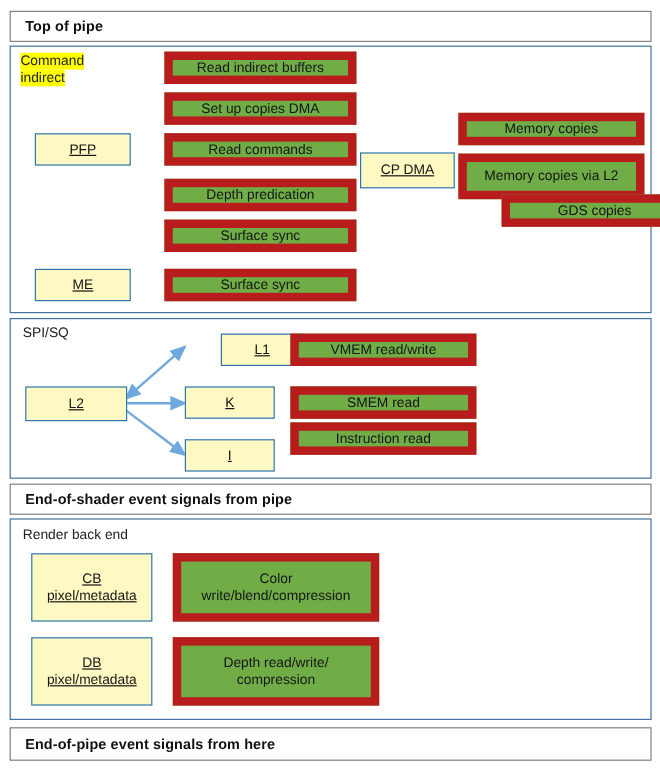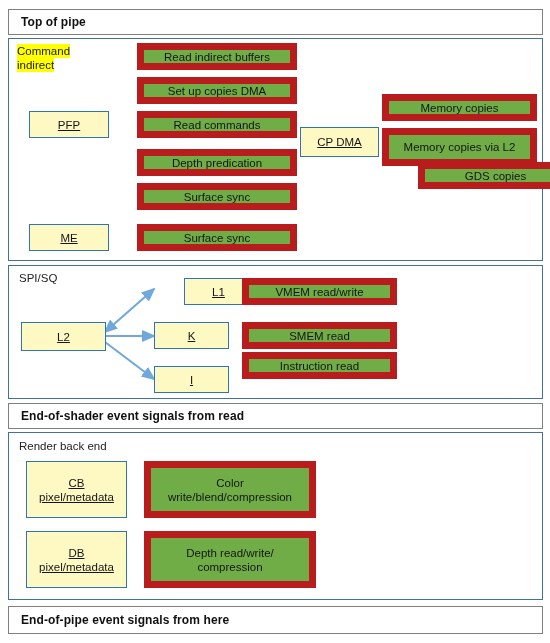--- a/index.html
+++ b/index.html
@@ -165,21 +165,21 @@
     <div class="box blue" style="left:145px; top:100px; width:75px; height:27px;">I</div>
 
     <div class="box green" style="left:233px; top:12px; width:155px; height:27px;">VMEM read/write</div>
 
     <div class="box green" style="left:233px; top:56px; width:155px; height:27px;">SMEM read</div>
 
     <div class="box green" style="left:233px; top:86px; width:155px; height:27px;">Instruction read</div>
   </div>
 
   <div class="banner" style="left:8px; top:403px; width:535px; height:26px;">
-    <span class="banner-label">End-of-shader event signals from read</span>
+    <span class="banner-label">End-of-shader event signals from pipe</span>
   </div>
 
   <div class="section" style="left:8px; top:432px; width:535px; height:168px;">
 
     <div class="section-title" style="left:10px; top:7px;">Render back end</div>
 
     <div class="box blue" style="left:17px; top:28px; width:101px; height:57px;">CB
 pixel/metadata</div>
 
     <div class="box blue" style="left:17px; top:98px; width:101px; height:57px;">DB

